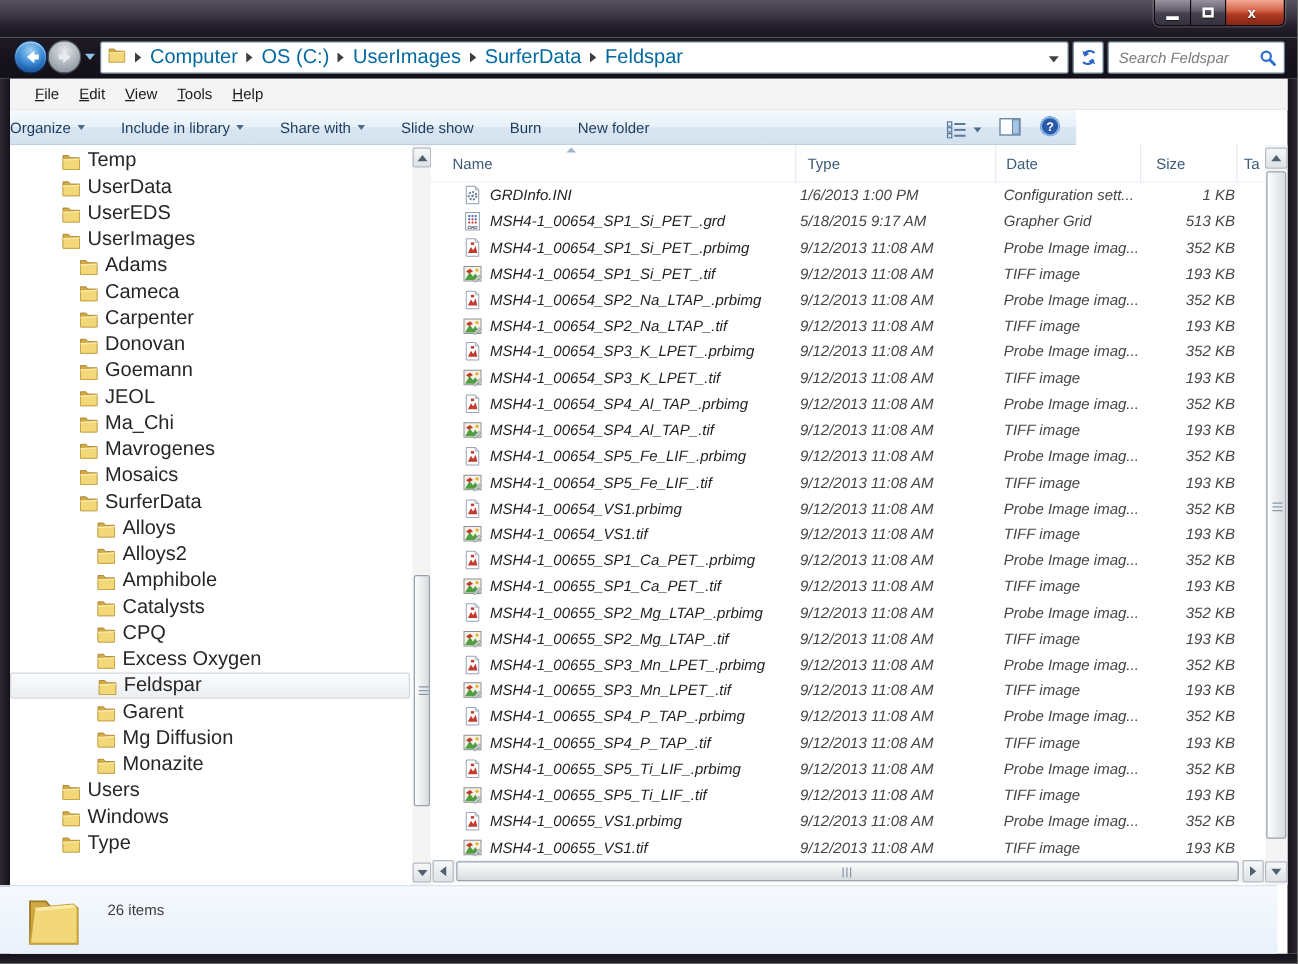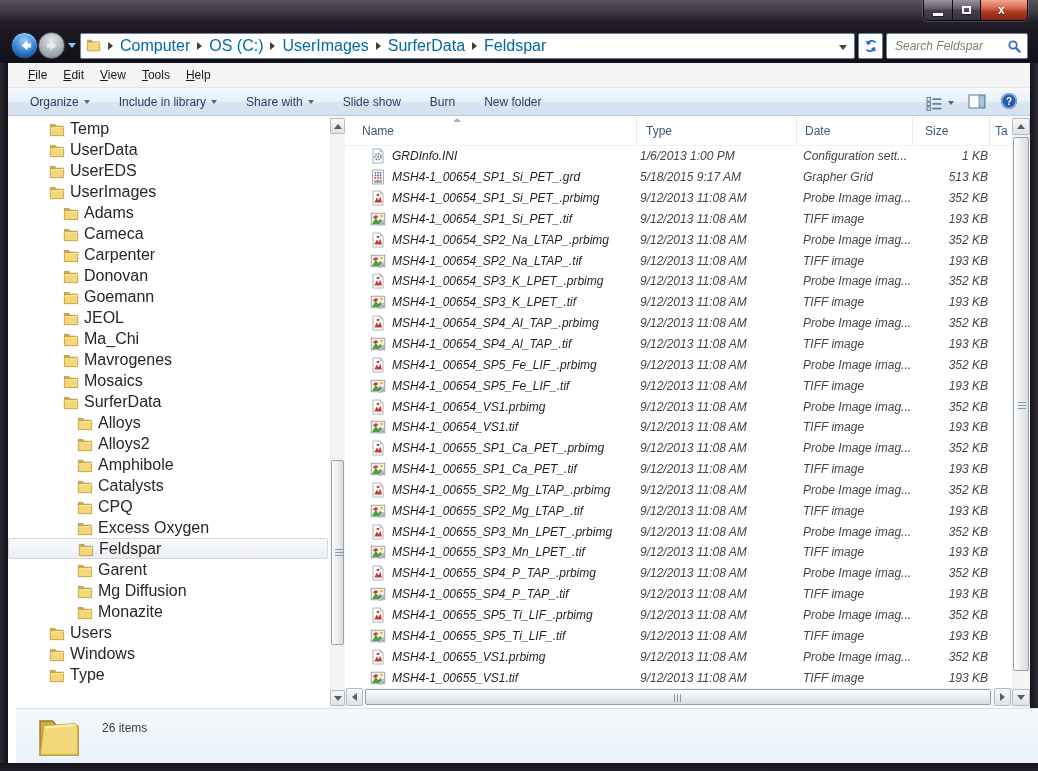--- a/index.html
+++ b/index.html
@@ -49,23 +49,23 @@
     border:1px solid #6c7f93;border-radius:2px;}
   #searchbox input{position:absolute;left:6px;top:2px;width:108px;height:20px;border:none;outline:none;
     font-size:12px;font-style:italic;color:#7c7c7c;}
   #searchbox input::placeholder{color:#7c7c7c;font-style:italic;}
   #search-icon{position:absolute;right:5px;top:5px;}
 
   
   #menubar{position:absolute;left:8px;top:63px;width:1022px;height:25px;background:#f4f4f4;
     border-bottom:1px solid #e6e6e6;display:flex;align-items:center;padding-left:12px;}
   .menu-item{font-size:12px;color:#1a1a1a;padding:3px 8px;}
-  #toolbar{position:absolute;left:8px;top:88px;width:1022px;height:28px;
+  #toolbar{position:absolute;left:8px;top:88px;width:853px;height:28px;
     background:linear-gradient(180deg,#f4f9fd 0%,#e7f0f9 50%,#dae6f2 51%,#d3e1ef 100%);
-    border-bottom:1px solid #c0cedd;display:flex;align-items:center;padding-left:22px;}
+    border-bottom:1px solid #c0cedd;display:flex;align-items:center;}
   .tb-item{display:flex;align-items:center;gap:5px;margin-right:29px;font-size:12px;color:#1e3c5c;}
   .tb-caret{width:0;height:0;border-left:3.5px solid transparent;border-right:3.5px solid transparent;border-top:4px solid #4d6a87;}
   #tb-right{position:absolute;right:12px;top:4px;display:flex;align-items:center;gap:14px;}
 
   
   #treepane{position:absolute;left:8px;top:116px;width:322px;height:592px;background:#fff;overflow:hidden;padding-top:2px;}
   .tree-item{height:21px;display:flex;align-items:center;gap:5px;font-size:16px;color:#262626;white-space:nowrap;}
   .tree-item.sel{background:linear-gradient(180deg,#f9fafb,#eceff2);border:1px solid #d5d8dc;border-radius:2px;margin-right:2px;}
   .lv1{padding-left:41px;} .lv2{padding-left:55px;} .lv3{padding-left:69px;}
 
@@ -93,21 +93,21 @@
   .sb-thumb{position:absolute;background:linear-gradient(90deg,#fdfdfd,#e7eaec 60%,#d9dde0);border:1px solid #97a2ad;border-radius:2px;}
   .sb-thumb.horiz{background:linear-gradient(180deg,#fdfdfd,#e7eaec 60%,#d9dde0);}
   .grip-h{position:absolute;left:3px;width:8px;height:1px;background:#8b98a8;}
   .grip-v{position:absolute;top:4px;width:1px;height:8px;background:#8b98a8;}
 
   #tree-sb{position:absolute;left:330px;top:116px;width:15px;height:592px;background:#f4f4f5;}
   #file-vsb{position:absolute;left:1012px;top:116px;width:18px;height:592px;background:#f4f4f5;}
   #file-hsb{position:absolute;left:345px;top:688px;width:667px;height:18px;background:#f4f4f5;}
 
   
-  #statusbar{position:absolute;left:16px;top:708px;width:1022px;height:55px;
+  #statusbar{position:absolute;left:0;top:708px;width:1022px;height:55px;
     background:linear-gradient(180deg,#f5f9fd 0%,#e9f1fa 100%);border-top:1px solid #d8e2ee;}
   #status-text{position:absolute;left:86px;top:12px;font-size:12px;color:#3b3b3b;}
   #status-foldericon{position:absolute;left:20px;top:4px;}
 </style>
 </head>
 <body>
 
 <div id="win">
 
   <div id="titlebar"></div>

